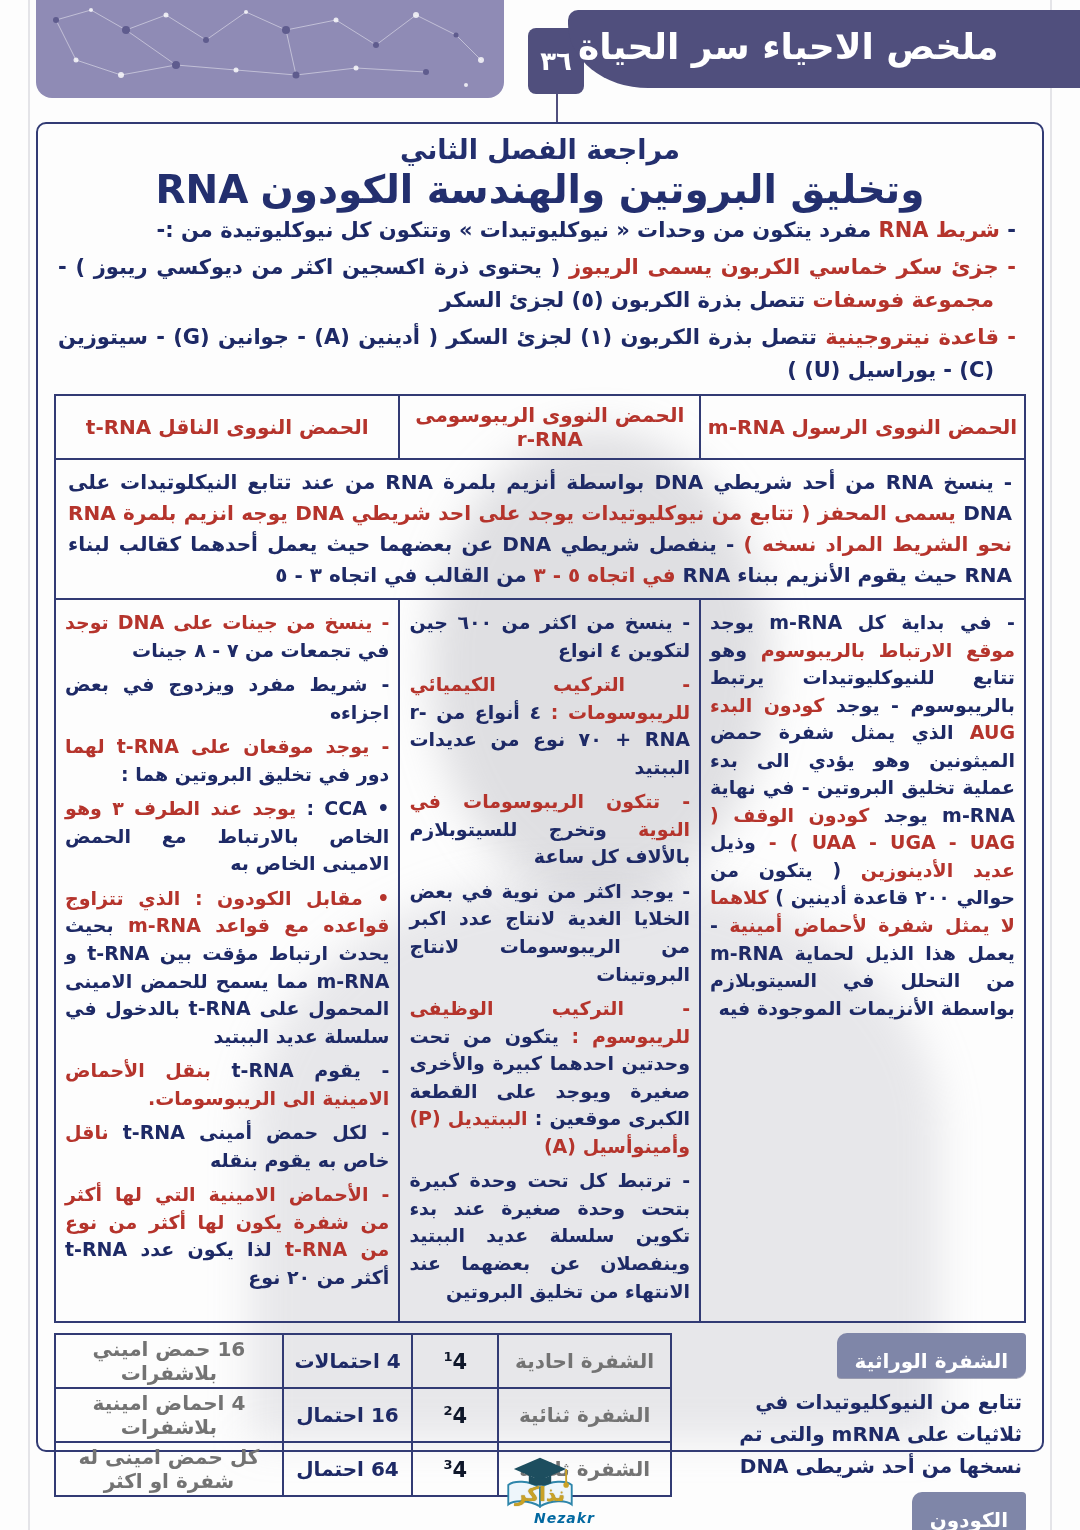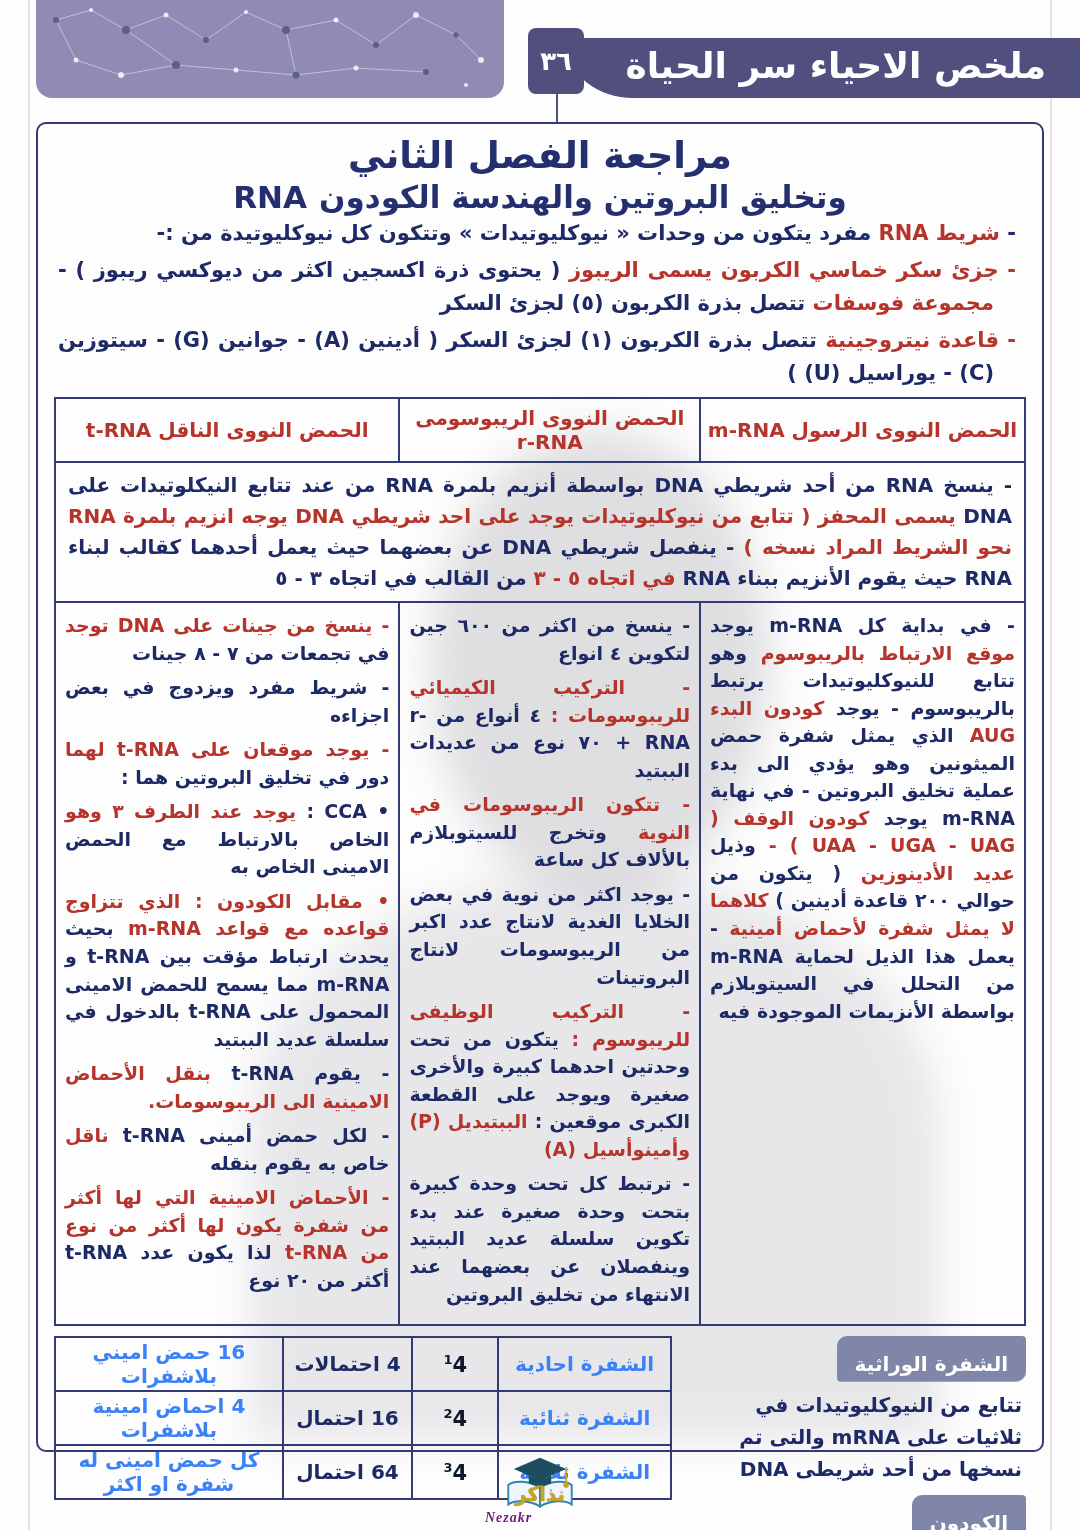--- a/index.html
+++ b/index.html
@@ -14,37 +14,37 @@
   .wm { position:absolute; z-index:0; filter:blur(20px); }
   .wm-head { left:430px; top:430px; width:340px; height:470px; border-radius:50%;
              background:rgba(148,146,158,0.28); }
   .wm-shoulders { left:250px; top:880px; width:690px; height:560px;
                   border-radius:45% 45% 0 0; background:rgba(165,163,175,0.24); }
 
   
   .banner { position:absolute; top:0; left:0; right:0; height:116px; z-index:2; }
   .banner-pattern { position:absolute; left:36px; top:0; width:468px; height:98px;
                     background:#8f8bb5; border-radius:0 0 16px 16px; overflow:hidden; }
-  .banner-ribbon { position:absolute; left:568px; right:0; top:10px; height:60px;
+  .banner-ribbon { position:absolute; left:568px; right:0; top:10px; height:78px;
                    background:#504f7d; border-radius:10px 0 0 80px / 10px 0 0 64px;
-                   display:flex; align-items:center; justify-content:flex-start;margin-top:28px; }
+                   display:flex; align-items:center; justify-content:flex-end; }
   .banner-title { color:#ffffff; font-size:36px; padding:0 34px 6px 10px; white-space:nowrap; }
   .page-num { position:absolute; left:528px; top:28px; width:56px; height:66px;
               background:#504f7d; border-radius:8px; color:#fff; font-size:26px;
               display:flex; align-items:center; justify-content:center; }
   .page-num::after { content:""; position:absolute; top:100%; left:50%; width:2px; height:28px;
                      background:#504f7d; }
 
   
   .content-box { position:absolute; left:36px; right:36px; top:122px; bottom:78px;
                  border:2px solid #323b74; border-radius:10px; padding:8px 16px 6px;
                  z-index:1; background:transparent; }
-  .review-title { text-align:center; color:#232f6e; font-size:37px; margin-top:2px; }
+  .review-title { text-align:center; color:#232f6e; font-size:27px; margin-top:2px; }
   .review-subtitle { display:flex; justify-content:center; align-items:baseline; gap:12px;
-                     color:#232f6e; font-size:31px; margin-top:2px; }
+                     color:#232f6e; font-size:39px; margin-top:2px; }
   .badge-row { margin:6px 2px 4px; }
   .section-badge { display:inline-block; background:#7f86a8; color:#ffffff; font-size:21px;
                    padding:3px 20px 6px; border-radius:10px 4px 10px 4px;
                    box-shadow:0 1px 0 rgba(40,45,90,.4); }
   .section-badge.small { font-size:20px; padding:16px 18px 5px; }
 
   .seg-r { color:#b5342c; } .seg-n { color:#1e2a66; }
 
   .intro-bullets { padding:2px 10px 0 4px; }
   .bullet { font-size:21px; line-height:1.6; text-align:justify; padding-right:22px;
@@ -60,33 +60,33 @@
   .cell-bullet { margin-bottom:7px; }
 
   
   .bottom-row { display:flex; gap:14px; margin-top:10px; align-items:flex-start; }
   .gc-right { width:35%; }
   .gc-desc { font-size:20px; line-height:1.6; margin:8px 4px 10px; text-align:right; }
   .gc-left { flex:1; }
   .code-table { width:100%; border-collapse:collapse; }
   .code-table td { border:2px solid #323b74; height:49px; text-align:center; font-size:20px;
                    padding:2px 6px; }
-  .cell-red { color:#3b82f6; } .cell-navy { color:#1e2a66; }
+  .cell-red { color:#737373; } .cell-navy { color:#1e2a66; }
   .pow { display:inline-block; direction:ltr; color:#0f172a; font-size:21px; }
   .pow sup { font-size:13px; }
 
   
   .footer-logo { position:absolute; left:0; right:0; bottom:4px; height:72px; z-index:2;
                  display:flex; flex-direction:column; align-items:center; justify-content:flex-end; }
   .logo-stack { position:relative; width:110px; height:70px; }
   .logo-stack svg { position:absolute; left:13px; top:0; }
   .logo-ar { position:absolute; left:0; right:0; top:26px; text-align:center; color:#c9a227;
              font-size:20px; text-shadow:0 0 1px #8a6d12; }
-  .logo-en { position:absolute; left:0; right:0; bottom:0; text-align:left; color:#701a75;
-             font-size:14px; font-style:italic; letter-spacing:1px;font-family:Liberation Serif, serif; }
+  .logo-en { position:absolute; left:0; right:0; bottom:0; text-align:right; color:#0369a1;
+             font-size:14px; font-style:italic; letter-spacing:1px; }
 </style>
 </head>
 <body>
 
 <div class="page">
 
   <div class="scan-edge left"></div>
   <div class="scan-edge right"></div>
 
   <div>

